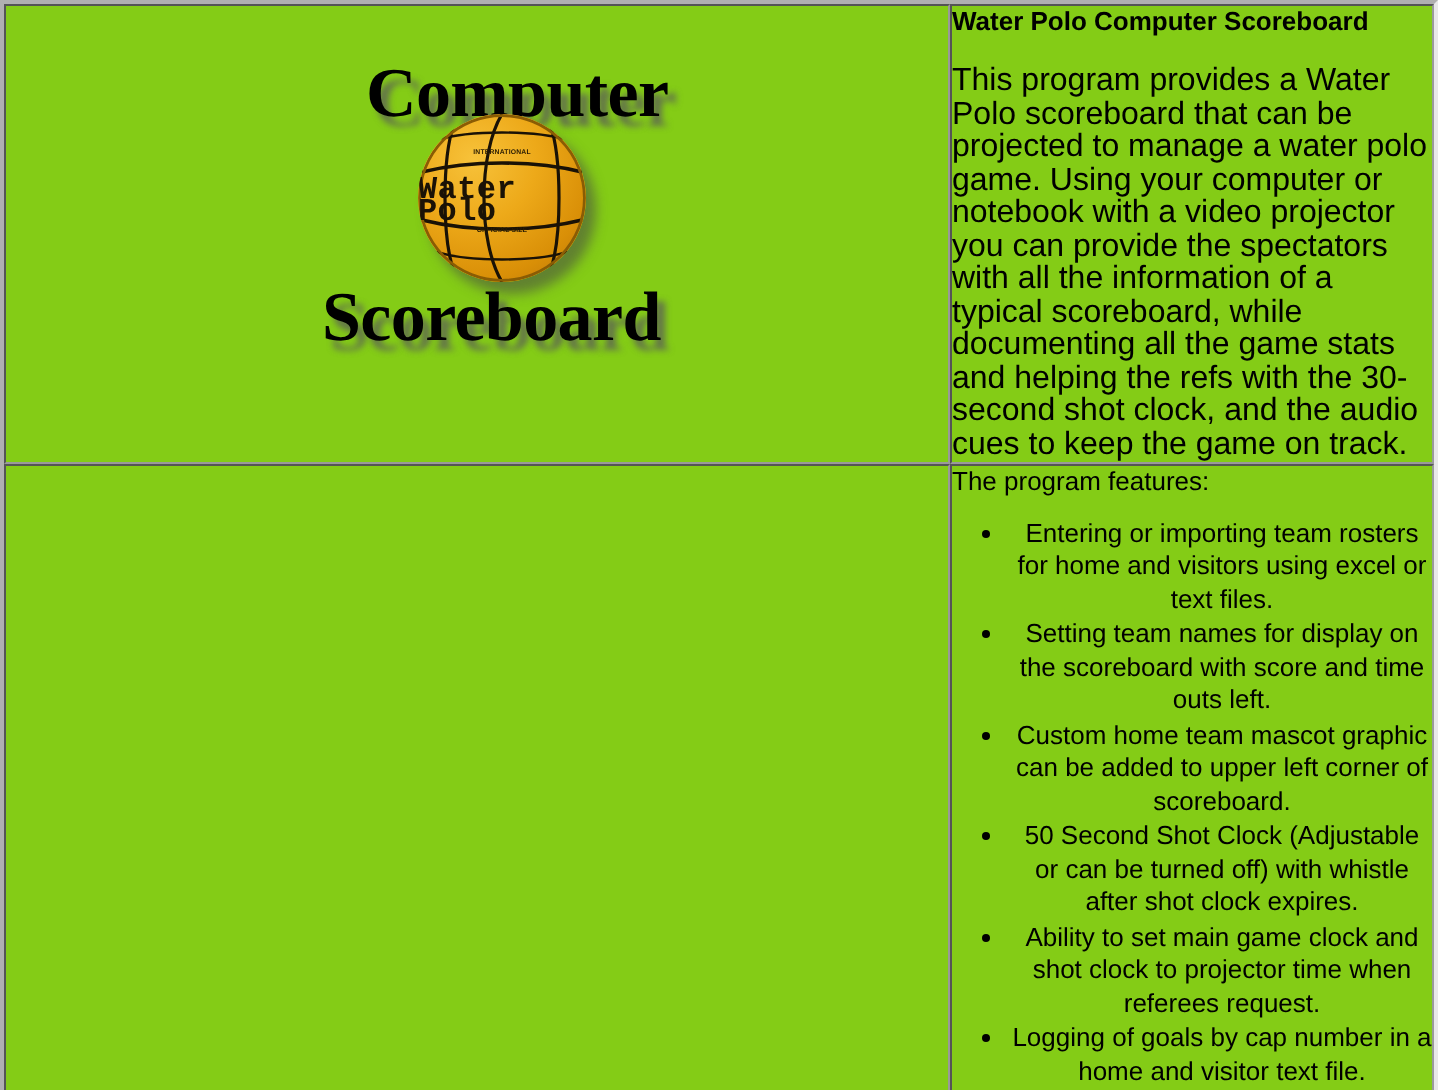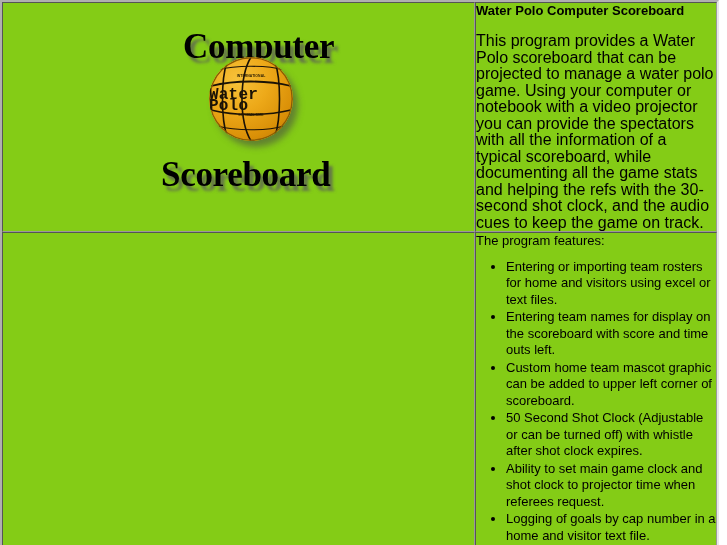--- a/index.html
+++ b/index.html
@@ -63,21 +63,21 @@
     font-weight: bold;
     font-size: 35px;
     line-height: 1;
     color: #000000;
     letter-spacing: -0.3px;
     text-shadow: 4px 5px 3px rgba(90,90,90,0.75);
     position: absolute;
     white-space: nowrap;
   }
   .logo-word-top    { left: 22px;  top: 0px; }
-  .logo-word-bottom { left: 0px;   top: 128px; }
+  .logo-word-bottom { left: 0px;   top: 112px; }
 
   
   .ball {
     position: absolute;
     left: 48px;
     top: 28px;
     width: 84px;
     height: 84px;
     border-radius: 50%;
     background:
@@ -139,20 +139,21 @@
   ul.feature-list {
     margin: 0;
     padding: 0 0 0 30px;
     list-style-type: disc;
   }
   ul.feature-list li {
     margin: 0 0 1px 0;
     padding: 0;
     font-size: 13px;
     line-height: 16.5px;
+    text-align: center;
   }
 </style>
 </head>
 <body>
 
 <table class="page-table">
   <colgroup>
     <col class="col-left">
     <col class="col-right">
   </colgroup>
@@ -194,21 +195,21 @@
       </td>
     </tr>
 
     <tr class="row-bottom">
       <td></td>
 
       <td class="text-cell">
         <div class="lead-line">The program features:</div>
         <ul class="feature-list">
           <li>Entering or importing team rosters for home and visitors using excel or text files.</li>
-          <li>Entering team names for display on the scoreboard with score and time outs left.</li>
+          <li>Setting team names for display on the scoreboard with score and time outs left.</li>
           <li>Custom home team mascot graphic can be added to upper left corner of scoreboard.</li>
           <li>50 Second Shot Clock (Adjustable or can be turned off) with whistle after shot clock expires.</li>
           <li>Ability to set main game clock and shot clock to projector time when referees request.</li>
           <li>Logging of goals by cap number in a home and visitor text file.</li>
         </ul>
       </td>
     </tr>
   </tbody>
 </table>
 

